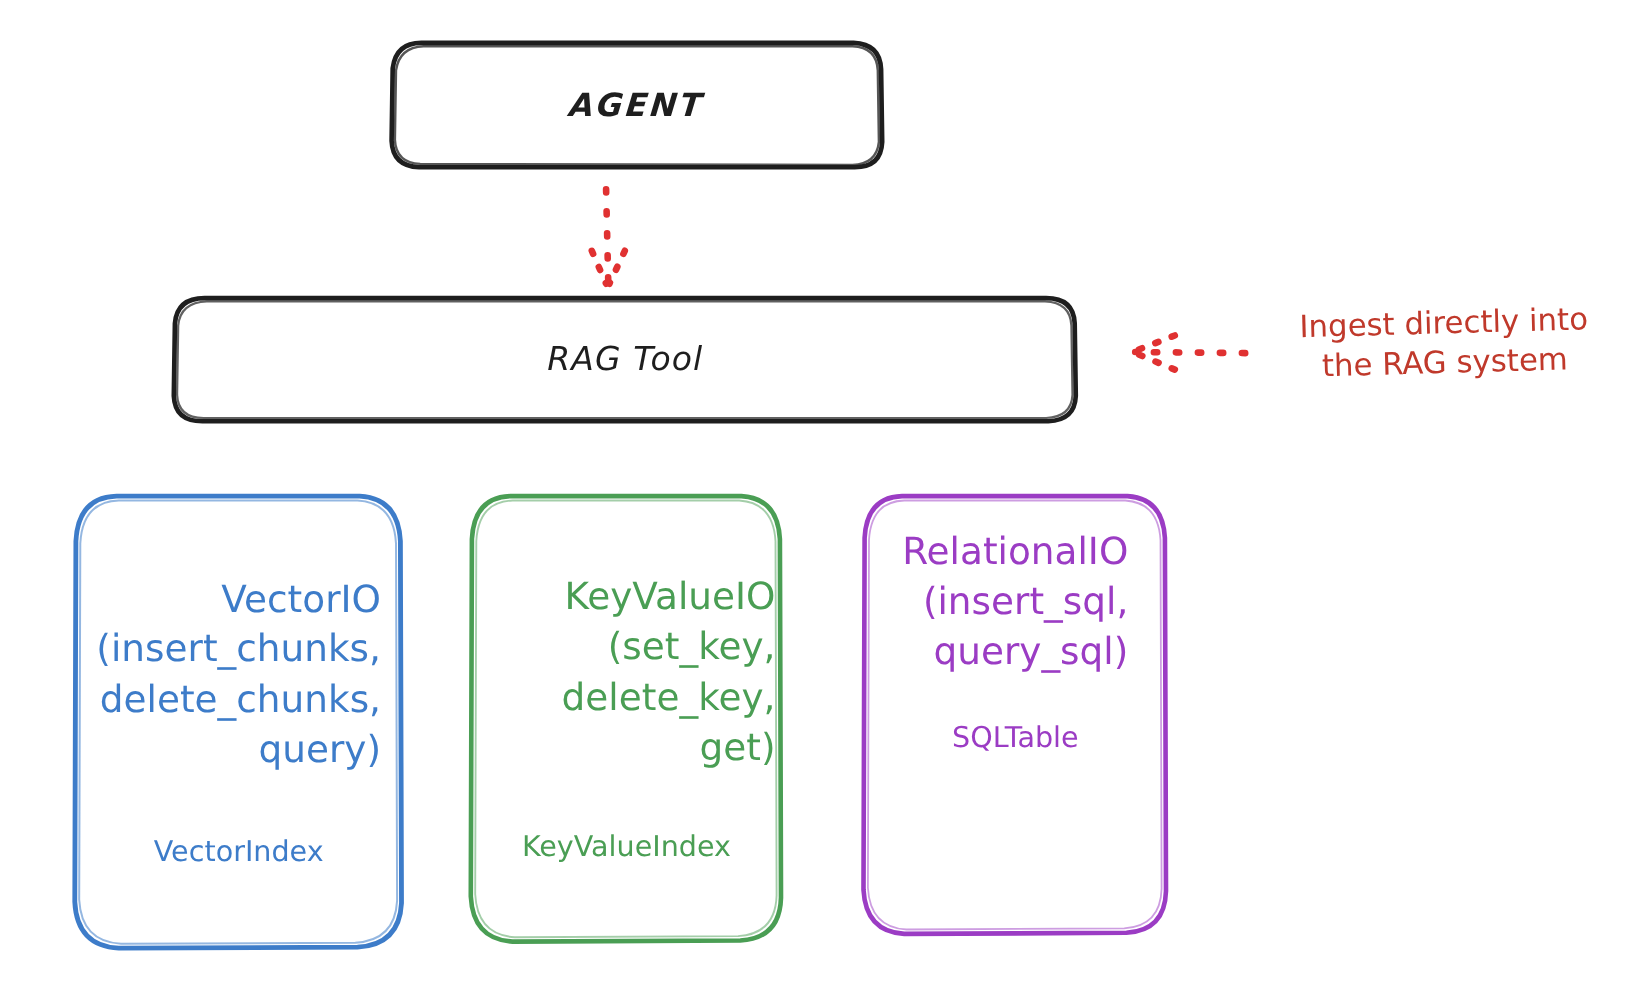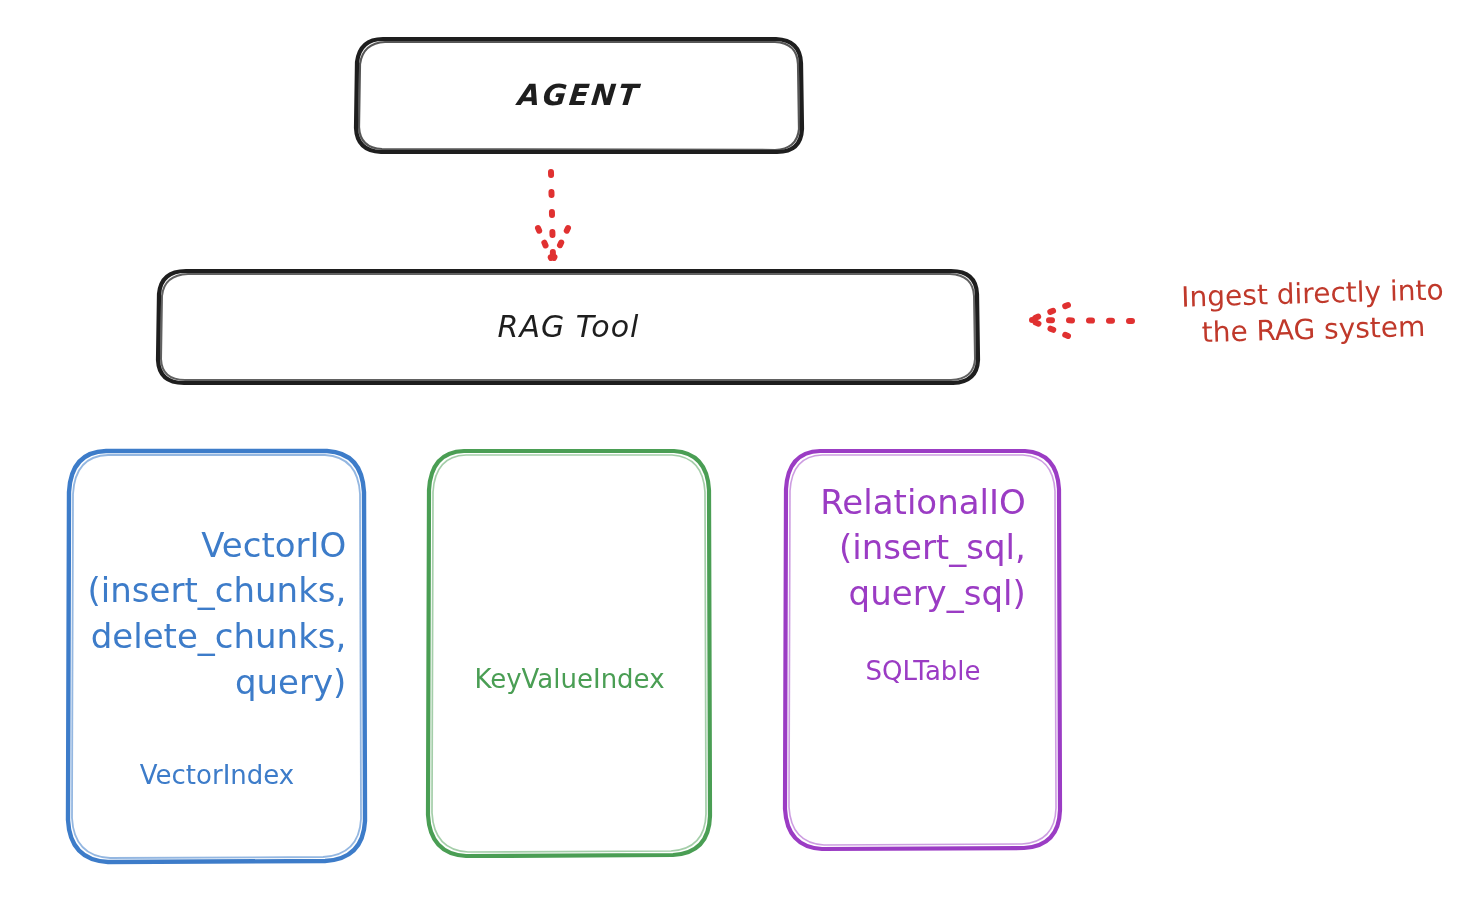--- a/index.html
+++ b/index.html
@@ -181,20 +181,23 @@
 
 <div class="node" id="vectorio-node">
   <div class="provider-label">VectorIO
 (insert_chunks,
 delete_chunks,
 query)</div>
   <div class="provider-sub">VectorIndex</div>
 </div>
 
 <div class="node" id="keyvalueio-node">
+  <div class="provider-label">KeyValueIO
+(set_key,
+delete_key, get)</div>
   <div class="provider-sub">KeyValueIndex</div>
 </div>
 
 <div class="node" id="relationalio-node">
   <div class="provider-label">RelationalIO
 (insert_sql,
 query_sql)</div>
   <div class="provider-sub">SQLTable</div>
 </div>
 

